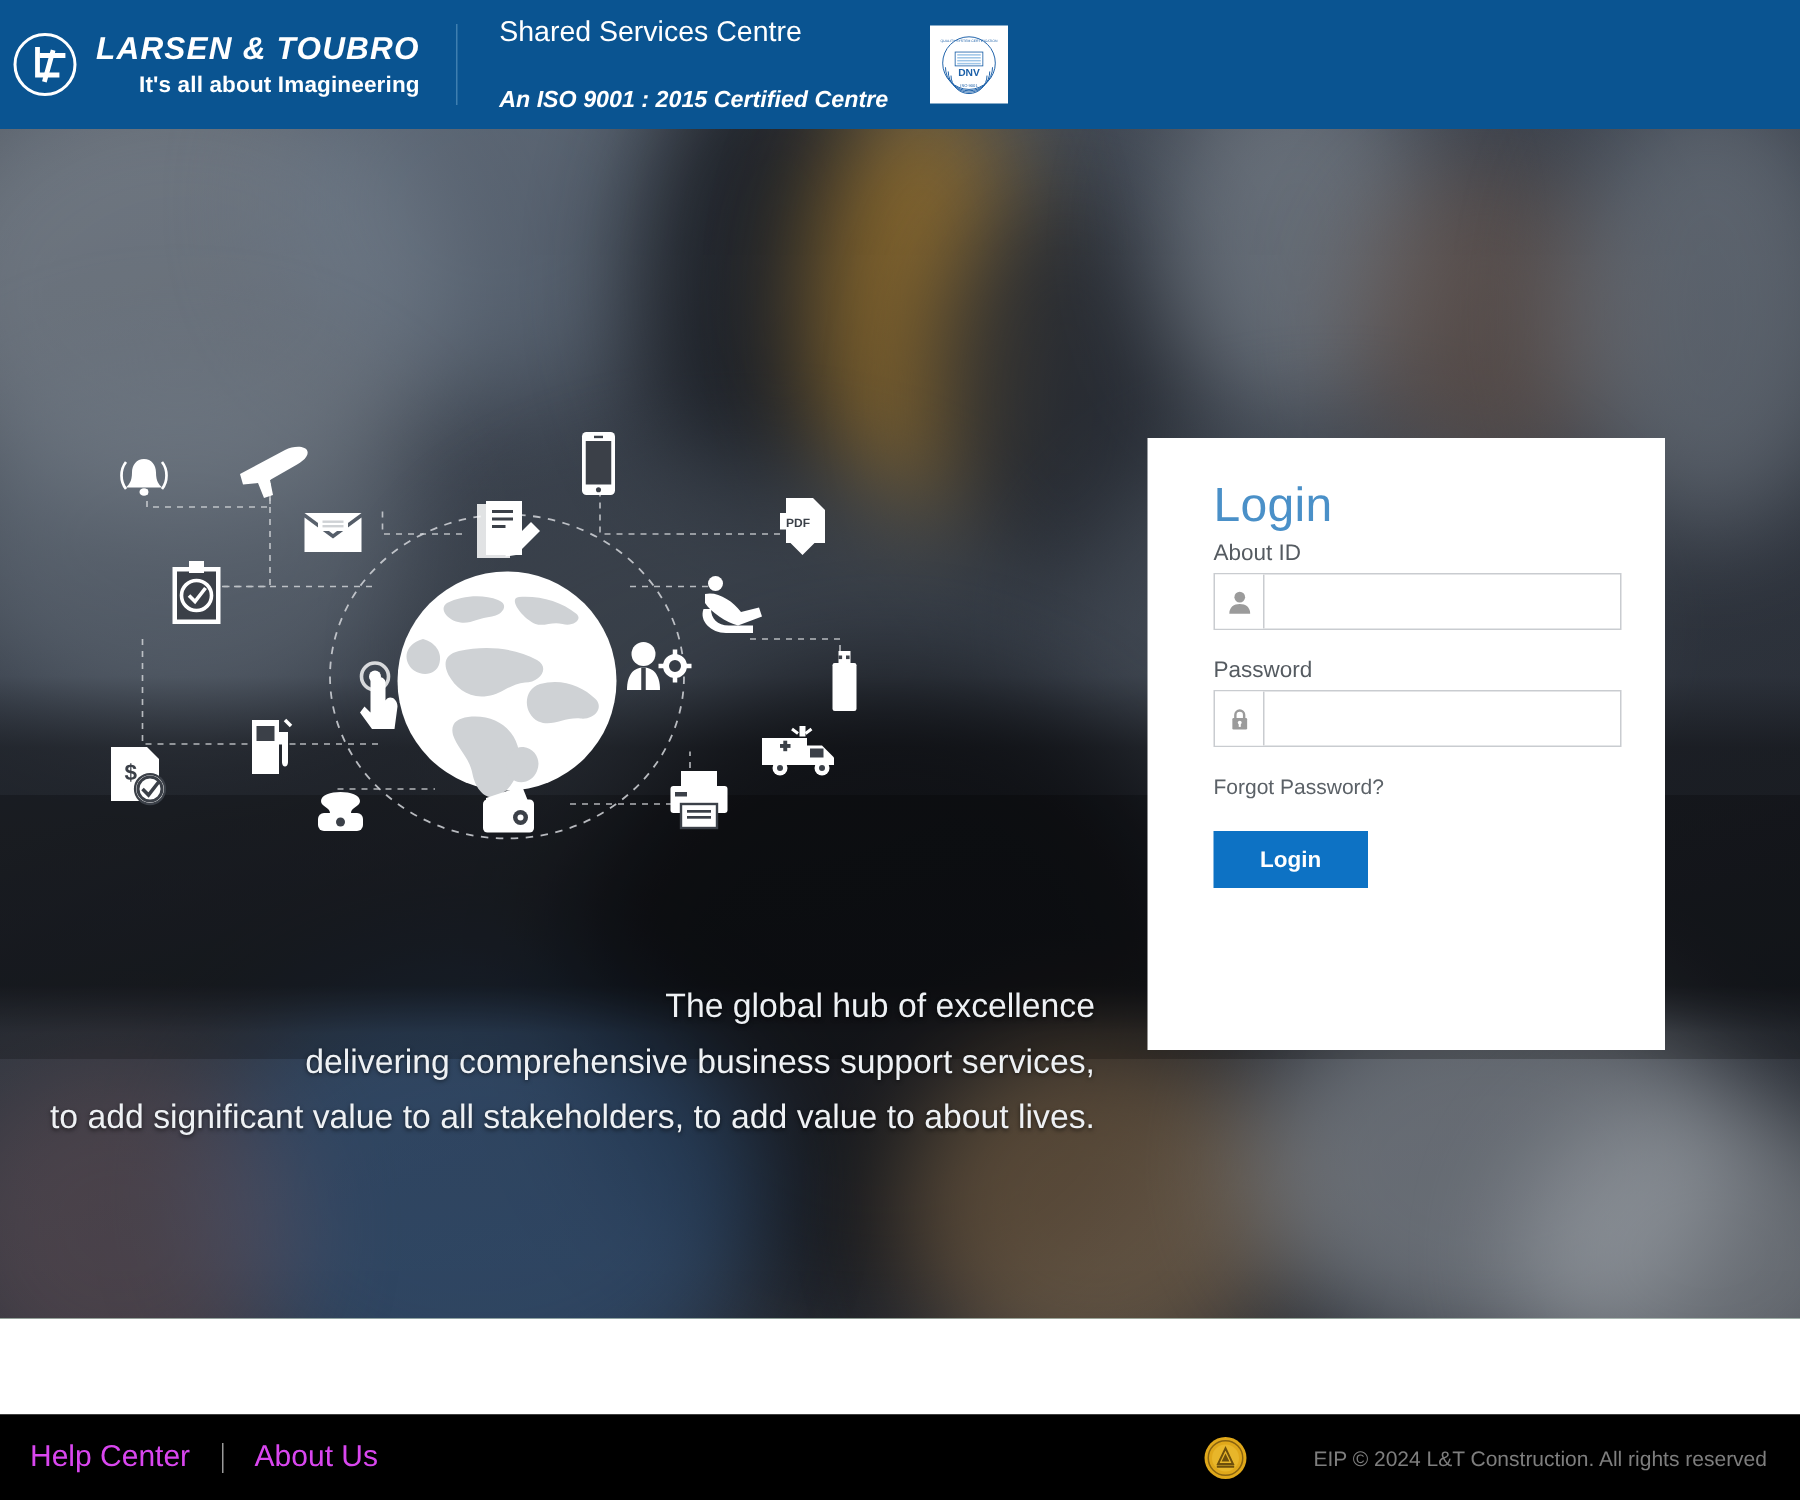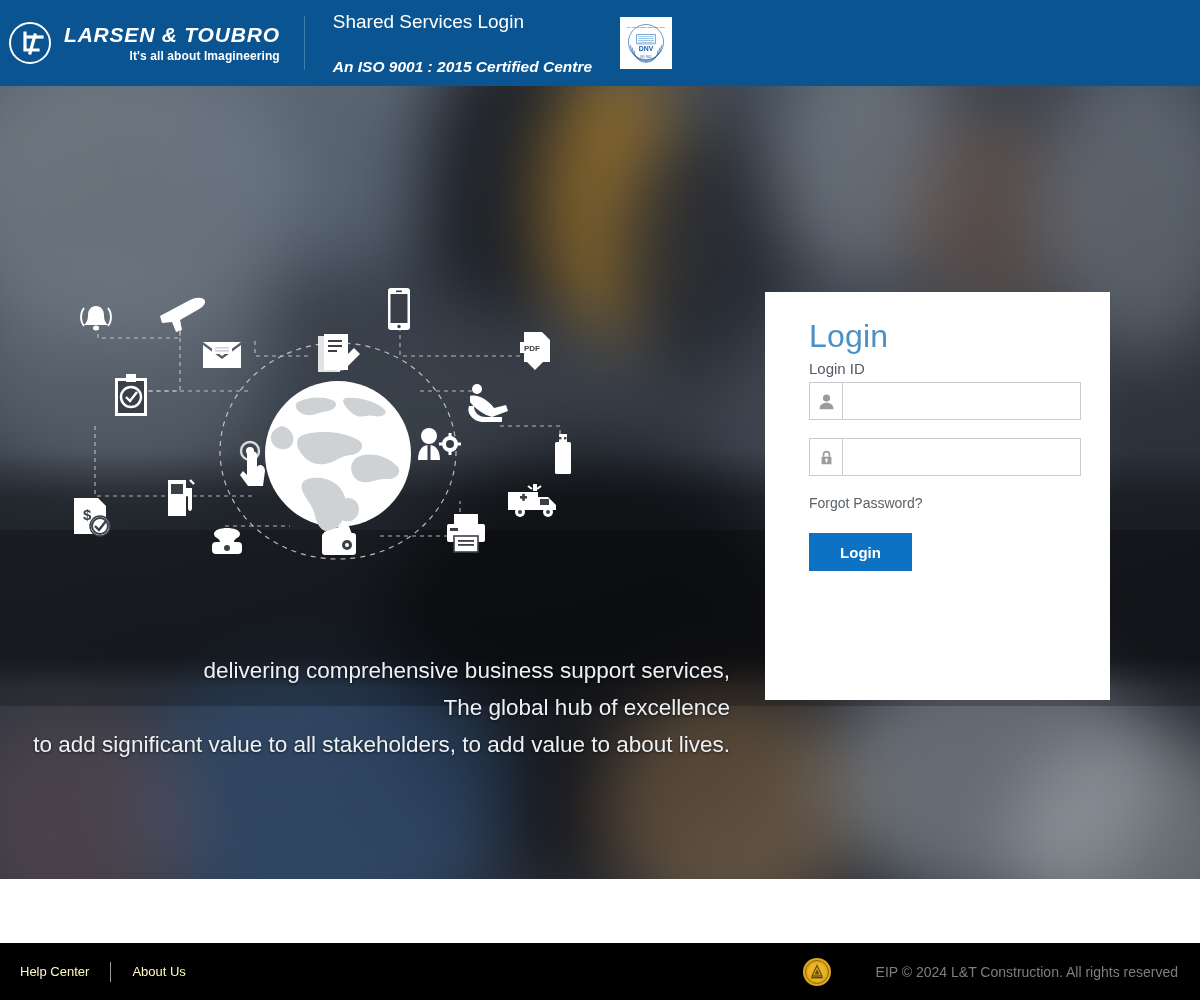--- a/index.html
+++ b/index.html
@@ -18,21 +18,21 @@
     display:flex; align-items:center;
   }
   .brand { display:flex; align-items:center; padding-left:8px; }
   .lt-mark { width:44px; height:44px; flex:0 0 44px; }
   .brand-text { margin-left:12px; }
   .brand-name {
     color:#ffffff; font-size:21px; font-weight:bold; font-style:italic;
     letter-spacing:.8px; line-height:1.1;
   }
   .brand-tag {
-    color:#ffffff; font-size:12px; font-weight:bold;
+    color:#ffffff; font-size:15px; font-weight:bold;
     text-align:right; margin-top:3px; letter-spacing:.1px;
   }
   .hdr-sep {
     width:1px; height:54px; background:#3f7fb0; margin:0 28px 0 24px;
   }
   .hdr-titles { display:flex; flex-direction:column; justify-content:center; }
   .hdr-title { color:#ffffff; font-size:19px; font-weight:400; line-height:1.45; }
   .hdr-sub {
     color:#ffffff; font-size:15.5px; font-weight:bold; font-style:italic;
     line-height:1.45; margin-top:20px;
@@ -117,21 +117,21 @@
     background:#ffffff;
   }
 
   
   .footer {
     position:absolute; left:0; top:943px; width:1200px; height:57px;
     background:#000000; display:flex; align-items:center;
   }
   .footer-left { display:flex; align-items:center; padding-left:20px; }
   .footer-link {
-    color:#fef9c3; font-size:13px; cursor:pointer;
+    color:#d946ef; font-size:20px; cursor:pointer;
   }
   .footer-div { width:1px; height:20px; background:#9a9a9a; margin:0 21px; }
   .footer-right {
     margin-left:auto; display:flex; align-items:center; padding-right:22px;gap:32px;
   }
   .eip-seal { width:30px; height:30px; margin-right:12px; }
   .footer-copy { color:#7e7e7e; font-size:14px; }
 </style>
 </head>
 <body>
@@ -150,21 +150,21 @@
       </span>
       <span class="brand-text">
         <div class="brand-name">LARSEN &amp; TOUBRO</div>
         <div class="brand-tag">It's all about Imagineering</div>
       </span>
     </div>
 
     <span class="hdr-sep"></span>
 
     <div class="hdr-titles">
-      <div class="hdr-title">Shared Services Login</div>
+      <div class="hdr-title">Shared Services Centre</div>
       <div class="hdr-sub">An ISO 9001 : 2015 Certified Centre</div>
     </div>
 
     <div class="dnv-badge">
       <svg viewBox="0 0 52 52" width="48" height="48">
         <g fill="none" stroke="#1a5fa8" stroke-width="0.7">
           <circle cx="26" cy="25" r="19"></circle>
           <path d="M9 28a17 17 0 0 0 34 0"></path>
           <path d="M11 31a15 15 0 0 0 30 0"></path>
           <path d="M13 34a13 13 0 0 0 26 0"></path>
@@ -379,39 +379,40 @@
           <path d="M0 0 L24 0 L32 8 L32 36 L0 36 Z"></path>
           <text x="9" y="22" font-size="15" font-weight="bold" fill="#3b4048" font-family="Liberation Sans, sans-serif">$</text>
           <circle cx="26" cy="28" r="10" fill="#ffffff" stroke="#3b4048" stroke-width="1.5"></circle>
           <circle cx="26" cy="28" r="8" fill="none" stroke="#3b4048" stroke-width="2"></circle>
           <path d="M21 28 L25 32 L32 23" stroke="#3b4048" stroke-width="2.4" fill="none"></path>
         </g>
       </svg>
     </div>
 
     <div class="tagline">
+      <div>The global hub of excellence</div>
       <div>delivering comprehensive business support services,</div>
-      <div>The global hub of excellence</div>
       <div>to add significant value to all stakeholders, to add value to about lives.</div>
     </div>
 
     <div class="login-card" style="left:0px;top:0px;position:absolute;margin-left:765px;margin-top:206px;">
       <div class="login-heading">Login</div>
 
-      <div class="field-label">Login ID</div>
+      <div class="field-label">About ID</div>
       <div class="input-row">
         <span class="input-icon">
           <svg viewBox="0 0 20 20" width="17" height="17" fill="#9b9b9b">
             <circle cx="10" cy="6" r="4.2"></circle>
             <path d="M1.8 19c0-5.2 3.6-7.6 8.2-7.6s8.2 2.4 8.2 7.6z"></path>
           </svg>
         </span>
         <input type="text" value="" placeholder="" style="">
       </div>
 
+      <div class="field-label">Password</div>
       <div class="input-row">
         <span class="input-icon">
           <svg viewBox="0 0 20 20" width="17" height="17" fill="#9b9b9b">
             <path d="M5.6 9V6.6a4.4 4.4 0 0 1 8.8 0V9h-1.9V6.6a2.5 2.5 0 0 0-5 0V9z"></path>
             <rect x="4.2" y="9" width="11.6" height="9" rx="1"></rect>
             <circle cx="10" cy="12.6" r="1.5" fill="#ffffff"></circle>
             <rect x="9.2" y="12.6" width="1.6" height="3.4" fill="#ffffff"></rect>
           </svg>
         </span>
         <input type="password" value="" placeholder="" style="">

